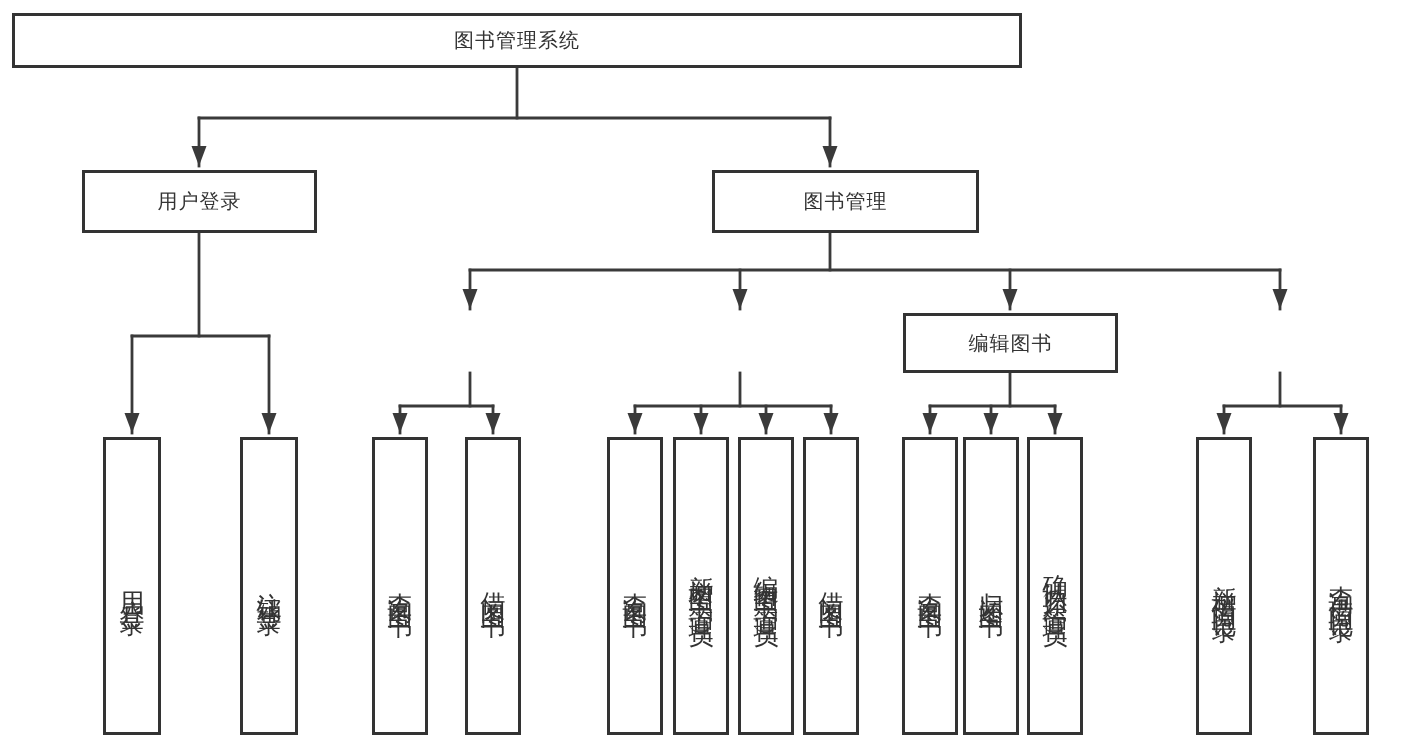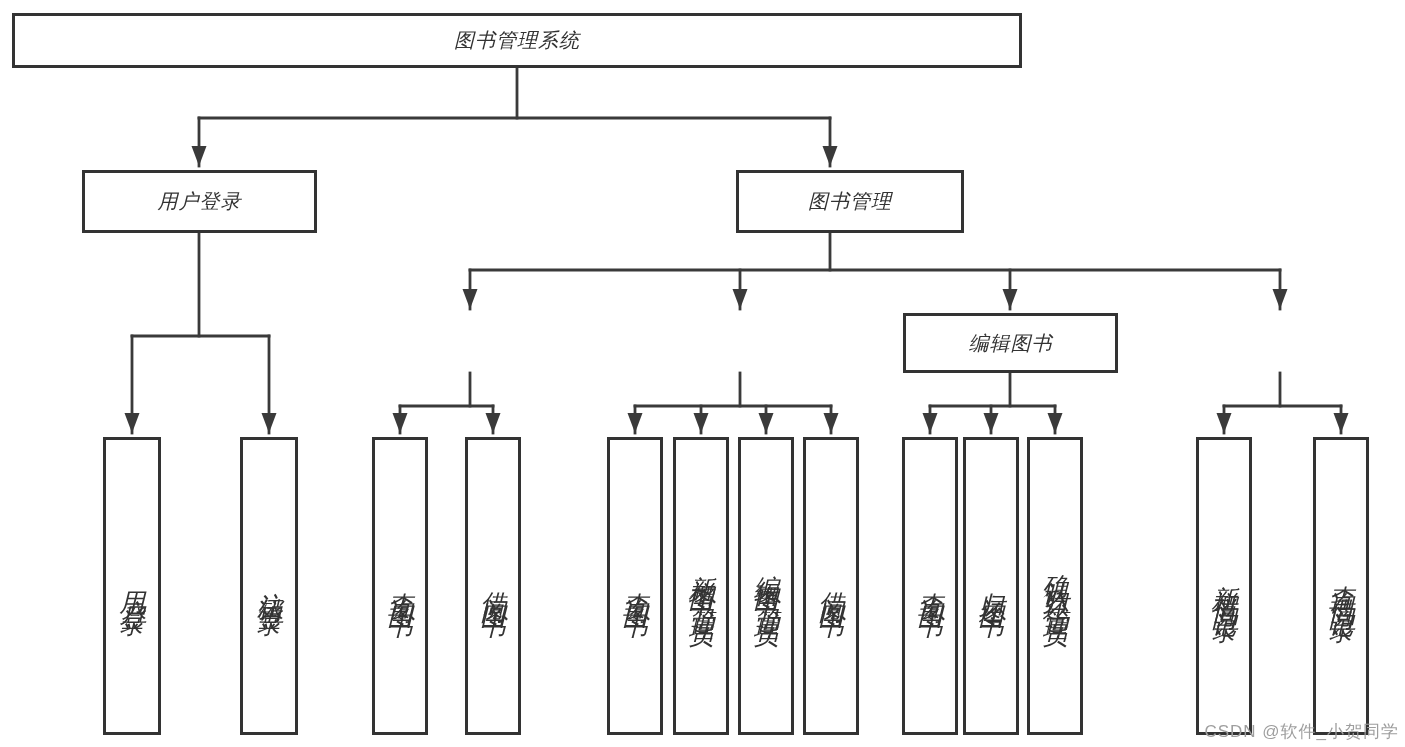--- a/index.html
+++ b/index.html
@@ -29,21 +29,20 @@
   }
   .node {
     position: absolute;
     box-sizing: border-box;
     background: #ffffff;
     border: 3px solid #333333;
     display: flex;
     align-items: center;
     justify-content: center;
     z-index: 2;
-    font-style: italic;
   }
   .hlabel {
     font-size: 20px;
     color: #333333;
     letter-spacing: 1px;
     white-space: nowrap;
   }
   .vtext {
     writing-mode: vertical-rl;
     text-orientation: mixed;
@@ -130,21 +129,21 @@
     </g>
   </svg>
 
   <div class="node" style="left:12px; top:13px; width:1010px; height:55px;">
     <span class="hlabel">图书管理系统</span>
   </div>
 
   <div class="node" style="left:82px; top:170px; width:235px; height:63px;">
     <span class="hlabel">用户登录</span>
   </div>
-  <div class="node" style="left:712px; top:170px; width:228px; height:63px;margin-left:24px;">
+  <div class="node" style="left:712px; top:170px; width:267px; height:63px;">
     <span class="hlabel">图书管理</span>
   </div>
 
   <div class="node" style="left:903px; top:313px; width:215px; height:60px;">
     <span class="hlabel">编辑图书</span>
   </div>
 
   <div class="node" style="left:103px; top:437px; width:58px; height:298px;">
     <span class="vtext">用户登录</span>
   </div>
@@ -182,14 +181,13 @@
     <span class="vtext">确认归还（管理员）</span>
   </div>
 
   <div class="node" style="left:1196px; top:437px; width:56px; height:298px;">
     <span class="vtext">新增借阅记录</span>
   </div>
   <div class="node" style="left:1313px; top:437px; width:56px; height:298px;">
     <span class="vtext">查询借阅记录</span>
   </div>
 
-  <div class="watermark">CSDN @软件_小贺同学</div>
 </div>
 
 </body></html>

